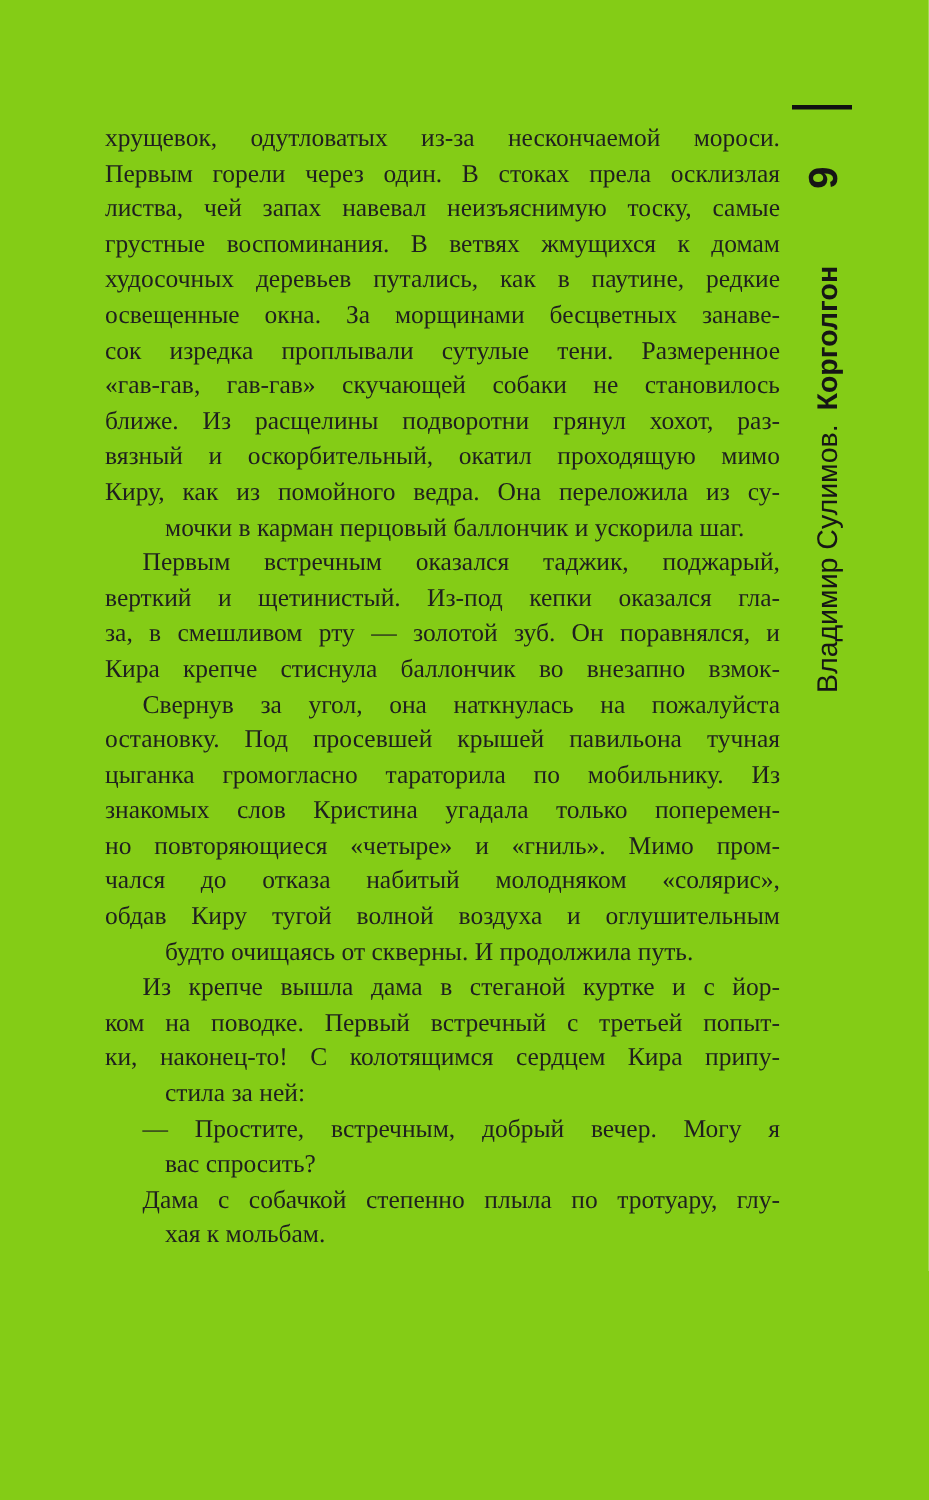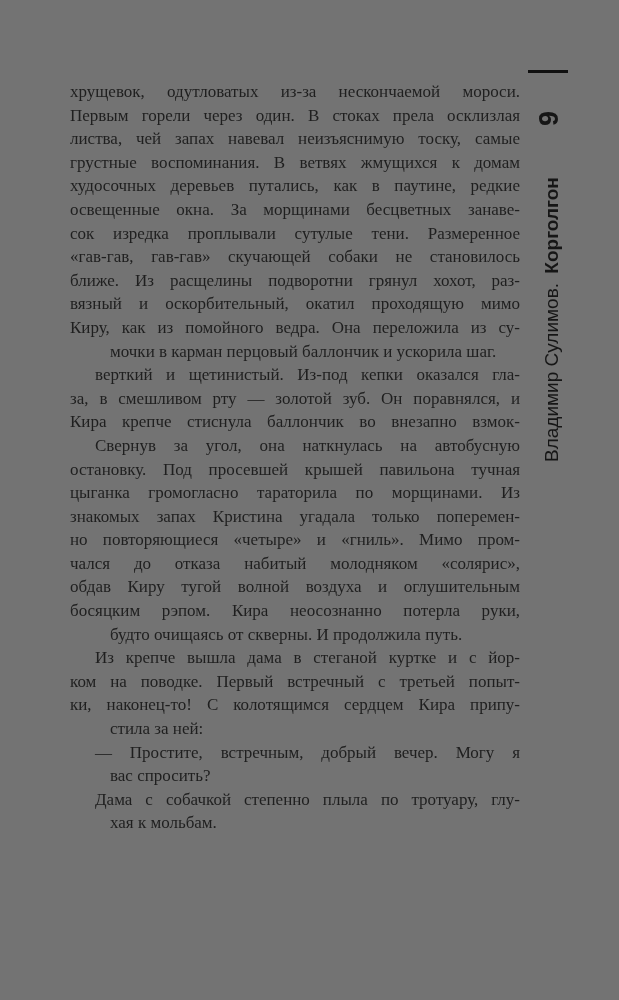--- a/index.html
+++ b/index.html
@@ -10,21 +10,21 @@
     width: 619px;
     height: 1000px;
     position: relative;
     background: #ffffff;
     overflow: hidden;
     font-family: "Liberation Serif", serif;
   }
   .page {
     position: absolute;
     inset: 0;
-    background: #737373;
+    background: #84cc16;
   }
   
   .text-block {
     position: absolute;
     left: 70px;
     top: 80px;
     width: 450px;
     color: #1f1f1f;
     font-size: 17px;
     line-height: 23.6px;
@@ -94,33 +94,33 @@
         <div class="line">худосочных деревьев путались, как в паутине, редкие</div>
         <div class="line">освещенные окна. За морщинами бесцветных занаве-</div>
         <div class="line">сок изредка проплывали сутулые тени. Размеренное</div>
         <div class="line">«гав-гав, гав-гав» скучающей собаки не становилось</div>
         <div class="line">ближе. Из расщелины подворотни грянул хохот, раз-</div>
         <div class="line">вязный и оскорбительный, окатил проходящую мимо</div>
         <div class="line">Киру, как из помойного ведра. Она переложила из су-</div>
         <div class="line last">мочки в карман перцовый баллончик и ускорила шаг.</div>
       </div>
       <div class="par indent">
+        <div class="line">Первым встречным оказался таджик, поджарый,</div>
         <div class="line">верткий и щетинистый. Из-под кепки оказался гла-</div>
         <div class="line">за, в смешливом рту — золотой зуб. Он поравнялся, и</div>
         <div class="line">Кира крепче стиснула баллончик во внезапно взмок-</div>
       </div>
       <div class="par indent">
-        <div class="line">Свернув за угол, она наткнулась на автобусную</div>
+        <div class="line">Свернув за угол, она наткнулась на пожалуйста</div>
         <div class="line">остановку. Под просевшей крышей павильона тучная</div>
-        <div class="line">цыганка громогласно тараторила по морщинами. Из</div>
-        <div class="line">знакомых запах Кристина угадала только поперемен-</div>
+        <div class="line">цыганка громогласно тараторила по мобильнику. Из</div>
+        <div class="line">знакомых слов Кристина угадала только поперемен-</div>
         <div class="line">но повторяющиеся «четыре» и «гниль». Мимо пром-</div>
         <div class="line">чался до отказа набитый молодняком «солярис»,</div>
         <div class="line">обдав Киру тугой волной воздуха и оглушительным</div>
-        <div class="line">босяцким рэпом. Кира неосознанно потерла руки,</div>
         <div class="line last">будто очищаясь от скверны. И продолжила путь.</div>
       </div>
       <div class="par indent">
         <div class="line">Из крепче вышла дама в стеганой куртке и с йор-</div>
         <div class="line">ком на поводке. Первый встречный с третьей попыт-</div>
         <div class="line">ки, наконец-то! С колотящимся сердцем Кира припу-</div>
         <div class="line last">стила за ней:</div>
       </div>
       <div class="par indent">
         <div class="line">— Простите, встречным, добрый вечер. Могу я</div>

